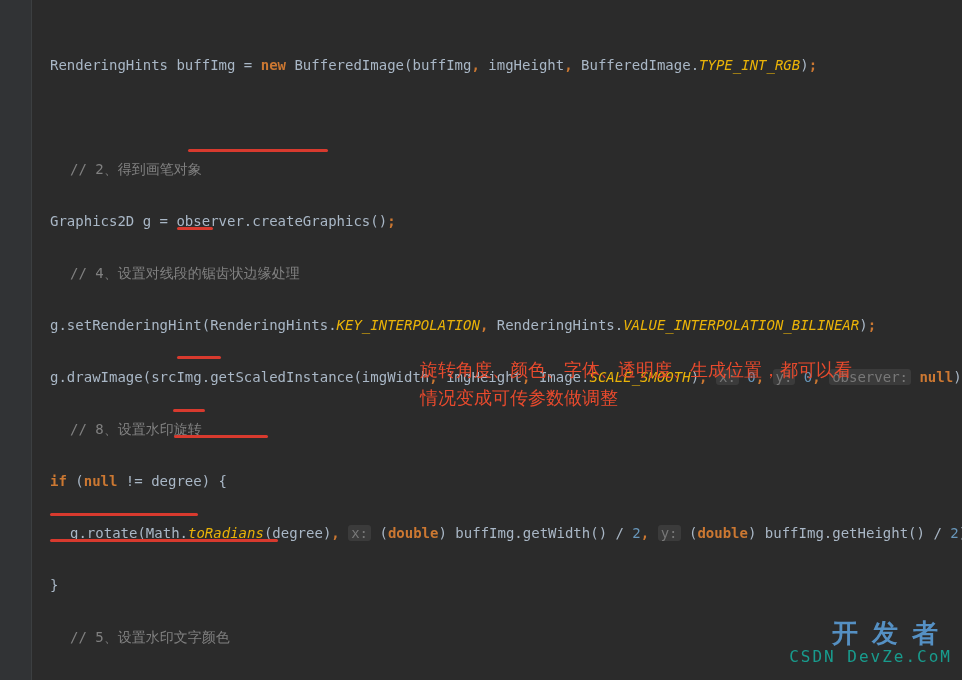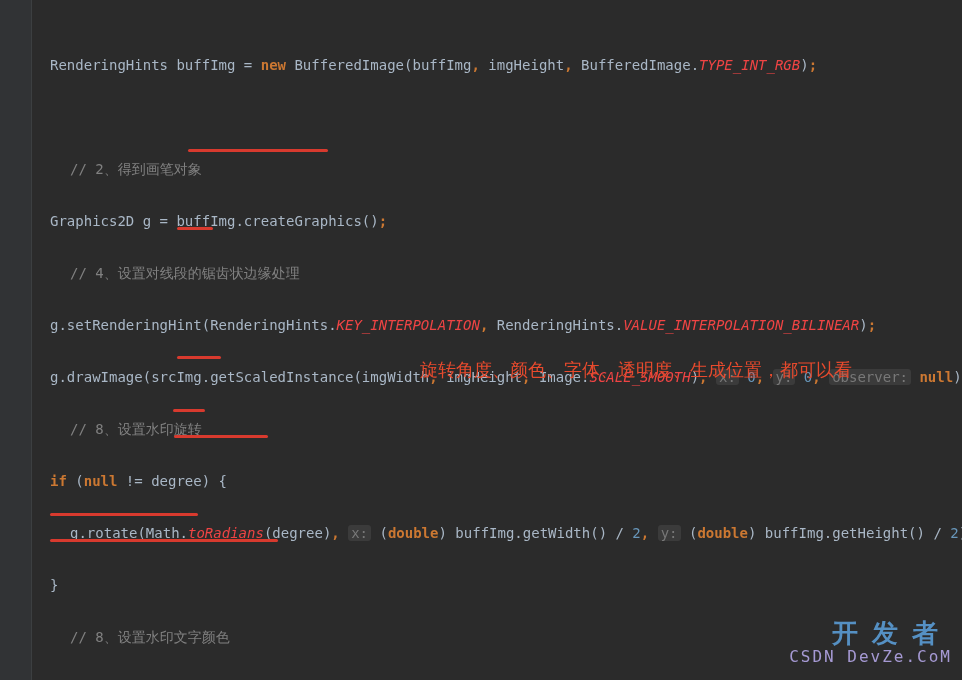--- a/index.html
+++ b/index.html
@@ -26,21 +26,21 @@
     position: absolute;
     left: 50px;
     top: 26px;
     white-space: pre;
   }
   .line { display: block; min-height: 26px; }
   .indent1 { padding-left: 20px; }
   .kw { color: #cc7832; font-weight: bold; }
   .num { color: #6897bb; }
   .com { color: #808080; margin-left: 20px; }
-  .field { font-style: italic; color: #ef4444; margin-top: 20px; }
+  .field { font-style: italic; color: #eab308; margin-top: 20px; }
   .hint { color: #787878; background: #3b3b3b; padding: 0 3px; border-radius: 3px; font-style: normal;}
   .red-underline {
     position: absolute;
     height: 3px;
     background: #d83a2e;
     border-radius: 2px;
   }
   .redtext {
     position: absolute;
     color: #e84a2d;
@@ -57,45 +57,45 @@
     font-family: "Microsoft YaHei", sans-serif;
     font-size: 26px;
     letter-spacing: 14px;
     font-weight: 700;
     opacity: 0.9;
   }
   .watermark2 {
     position: absolute;
     right: 10px;
     bottom: 10px;
-    color: #c4b5fd;
+    color: #14b8a6;
     font-family: "Consolas", monospace;
     font-size: 16px;
     letter-spacing: 2px;
     opacity: 0.8;
   }
 </style>
 </head>
 <body>
 
 <div class="gutter"></div>
 
 <div class="code">
 <span class="line"><span>RenderingHints buffImg = </span><span class="kw">new</span><span> BufferedImage(buffImg</span><span class="kw">,</span><span> imgHeight</span><span class="kw">,</span><span> BufferedImage.</span><span class="field">TYPE_INT_RGB</span><span>)</span><span class="kw">;</span></span>
 <span class="line"></span>
 <span class="line"><span class="com">// 2、得到画笔对象</span></span>
-<span class="line"><span>Graphics2D g = buffImg.createGraphics()</span><span class="kw">;</span></span>
+<span class="line"><span>Graphics2D g = observer.createGraphics()</span><span class="kw">;</span></span>
 <span class="line"><span class="com">// 4、设置对线段的锯齿状边缘处理</span></span>
 <span class="line"><span>g.setRenderingHint(RenderingHints.</span><span class="field">KEY_INTERPOLATION</span><span class="kw">,</span><span> RenderingHints.</span><span class="field">VALUE_INTERPOLATION_BILINEAR</span><span>)</span><span class="kw">;</span></span>
 <span class="line"><span>g.drawImage(srcImg.getScaledInstance(imgWidth</span><span class="kw">,</span><span> imgHeight</span><span class="kw">,</span><span> Image.</span><span class="field">SCALE_SMOOTH</span><span>)</span><span class="kw">,</span> <span class="hint">x:</span><span class="num"> 0</span><span class="kw">,</span> <span class="hint">y:</span><span class="num"> 0</span><span class="kw">,</span> <span class="hint">observer:</span><span class="kw"> null</span><span>)</span><span class="kw">;</span></span>
 <span class="line"><span class="com">// 8、设置水印旋转</span></span>
 <span class="line"><span class="kw">if</span><span> (</span><span class="kw">null</span><span> != degree) {</span></span>
 <span class="line indent1"><span>g.rotate(Math.</span><span class="field">toRadians</span><span>(degree)</span><span class="kw">,</span> <span class="hint">x:</span><span> (</span><span class="kw">double</span><span>) buffImg.getWidth() / </span><span class="num">2</span><span class="kw">,</span> <span class="hint">y:</span><span> (</span><span class="kw">double</span><span>) buffImg.getHeight() / </span><span class="num">2</span><span>)</span></span>
 <span class="line"><span>}</span></span>
-<span class="line"><span class="com">// 8、设置水印文字颜色</span></span>
+<span class="line"><span class="com">// 5、设置水印文字颜色</span></span>
 <span class="line"></span>
 
 
 
 
 
 
 
 
 
@@ -107,16 +107,17 @@
 <div class="red-underline" style="left:188px;top:149px;width:140px"></div>
 <div class="red-underline" style="left:177px;top:227px;width:36px"></div>
 <div class="red-underline" style="left:177px;top:356px;width:44px"></div>
 <div class="red-underline" style="left:173px;top:409px;width:32px"></div>
 <div class="red-underline" style="left:174px;top:435px;width:94px"></div>
 <div class="red-underline" style="left:50px;top:513px;width:148px"></div>
 <div class="red-underline" style="left:50px;top:539px;width:228px"></div>
 
 <div class="redtext" style="left:420px;top:356px;">
   <span>旋转角度、颜色、字体、透明度、生成位置，都可以看</span><br>
+  <span>情况变成可传参数做调整</span>
 </div>
 
 <div class="watermark1">开发者</div>
 <div class="watermark2">CSDN DevZe.CoM</div>
 
 </body></html>

